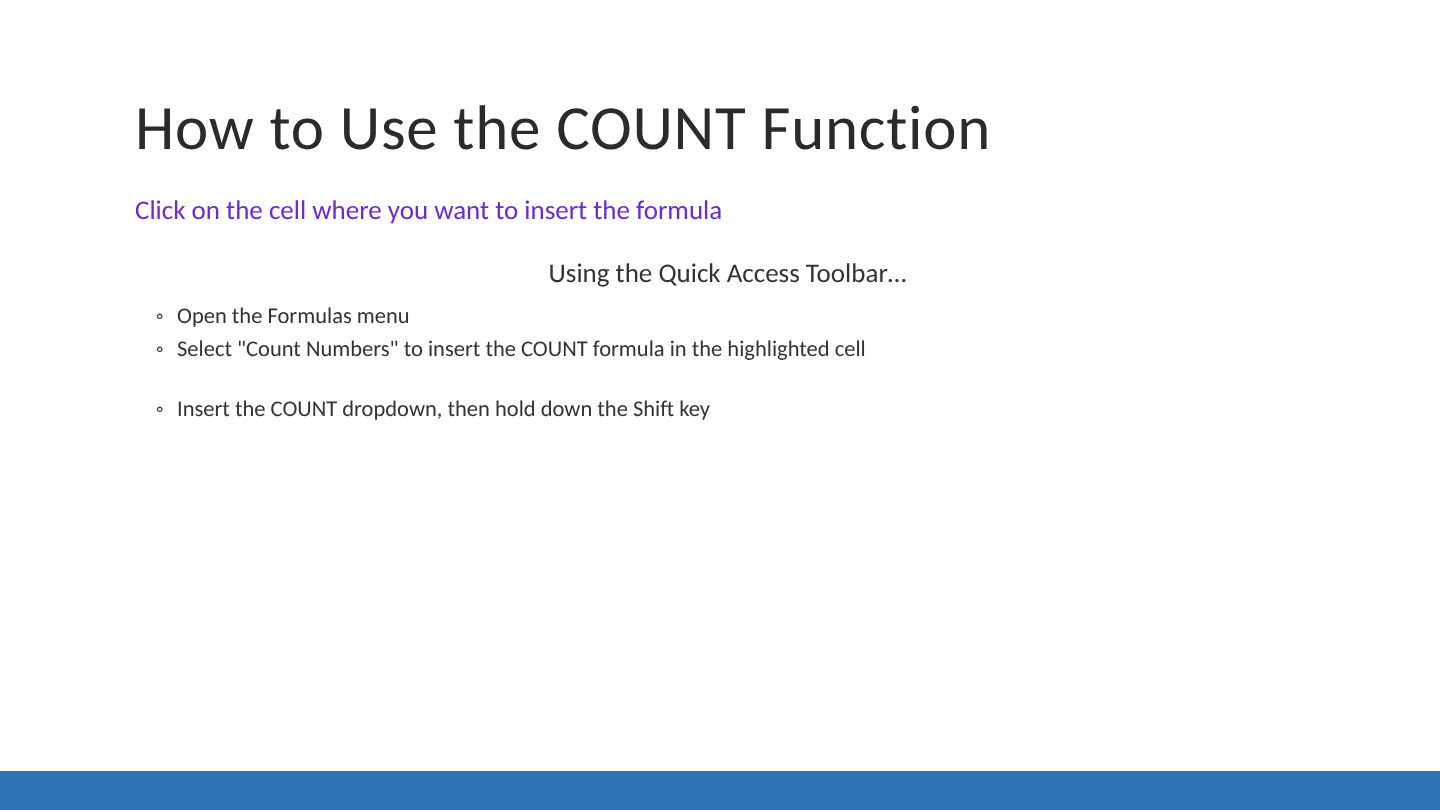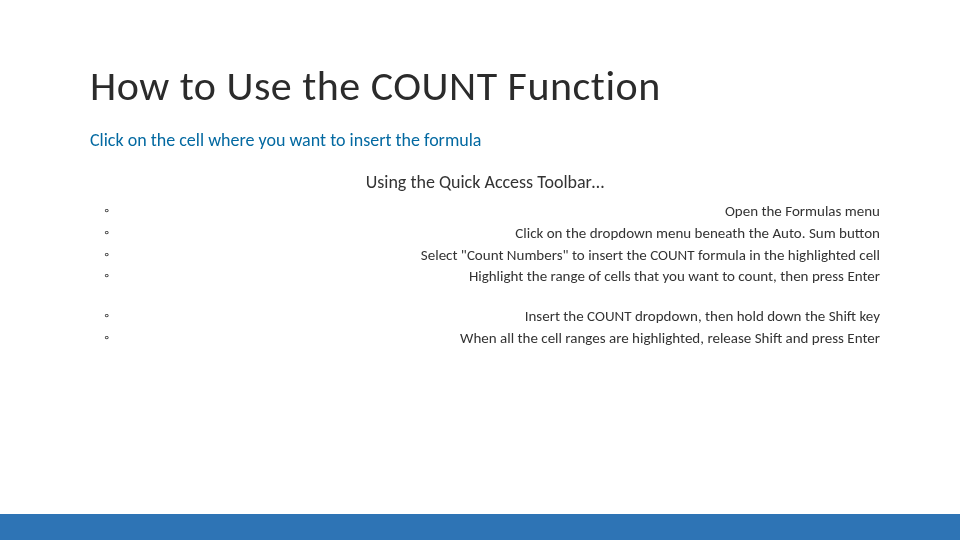--- a/index.html
+++ b/index.html
@@ -24,33 +24,32 @@
     font-family: "Calibri Light", "Segoe UI Light", "Calibri", sans-serif;
     font-weight: 300;
     font-size: 42px;
     letter-spacing: 0.5px;
     margin: 0 0 18px 0;
     color: #2b2b2b;
   }
   .intro {
     font-size: 18px;
     margin: 0 0 20px 0;
-    color: #0369a1;
+    color: #6d28d9;
   }
   .section-heading {
     font-size: 18px;
     margin: 0 0 8px 0;
     color: #333;
     text-align: center;
   }
   ul.bullets {
     list-style: none;
     margin: 0 0 18px 0;
     padding: 0 0 0 14px;
-    text-align: right;
   }
   ul.bullets li {
     font-size: 15px;
     line-height: 1.45;
     color: #333;
     position: relative;
     padding-left: 14px;
   }
   ul.bullets li::before {
     content: "\25E6"; 
@@ -74,24 +73,21 @@
 
 <div class="slide">
 
   <h1 class="title">How to Use the COUNT Function</h1>
 
   <p class="intro">Click on the cell where you want to insert the formula</p>
 
   <p class="section-heading">Using the Quick Access Toolbar…</p>
   <ul class="bullets">
     <li>Open the Formulas menu</li>
-    <li>Click on the dropdown menu beneath the Auto. Sum button</li>
     <li>Select "Count Numbers" to insert the COUNT formula in the highlighted cell</li>
-    <li>Highlight the range of cells that you want to count, then press Enter</li>
   </ul>
 
   <ul class="bullets">
     <li>Insert the COUNT dropdown, then hold down the Shift key</li>
-    <li>When all the cell ranges are highlighted, release Shift and press Enter</li>
   </ul>
 
   <div class="footer-bar"></div>
 </div>
 
 </body></html>

